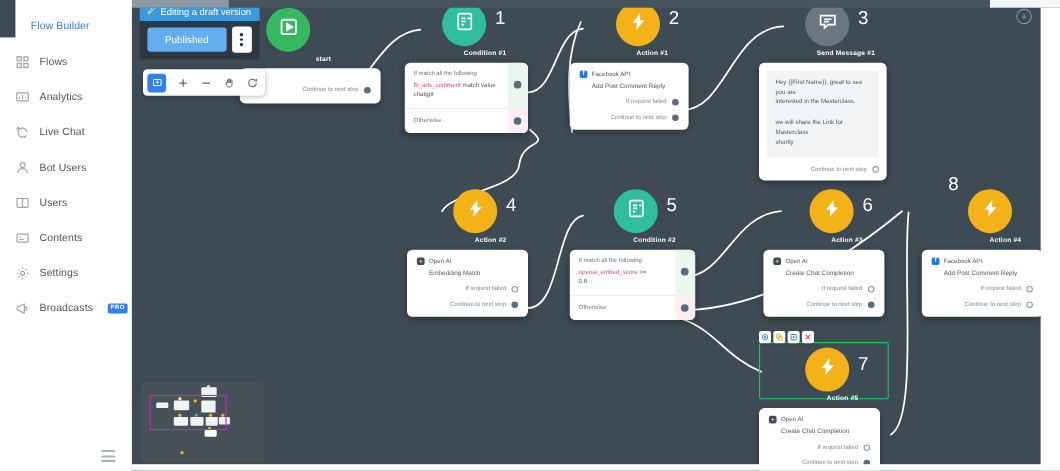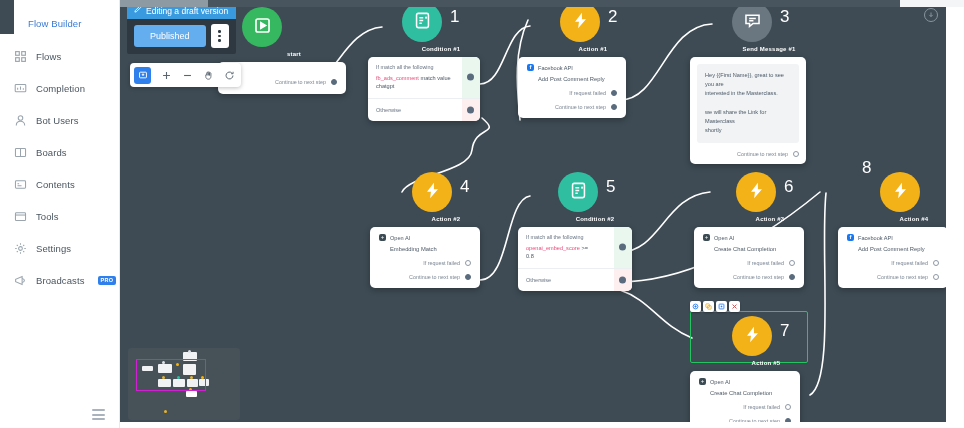--- a/index.html
+++ b/index.html
@@ -255,64 +255,64 @@
         <span class="nav-label">Flows</span>
       </div>
 
       <div class="nav-item">
         <span class="ico">
           <svg viewBox="0 0 16 16" fill="none" stroke="currentColor" stroke-width="1.3">
               <rect x="1.5" y="3" width="13" height="9" rx="1"></rect>
               <path d="M4.5 9.5V7M8 9.5V5.5M11.5 9.5V7.8"></path>
             </svg>
         </span>
-        <span class="nav-label">Completion</span>
-      </div>
-
+        <span class="nav-label">Analytics</span>
+      </div>
+
+      <div class="nav-item">
+        <span class="ico">
+          <svg viewBox="0 0 16 16" fill="none" stroke="currentColor" stroke-width="1.3">
+              <path d="M13 8a5 5 0 1 0-2 4v2"></path>
+              <path d="M4 4L2 2.5M2 2.5V5M2 2.5h2.5"></path>
+            </svg>
+        </span>
+        <span class="nav-label">Live Chat</span>
+      </div>
 
       <div class="nav-item">
         <span class="ico">
           <svg viewBox="0 0 16 16" fill="none" stroke="currentColor" stroke-width="1.3">
               <circle cx="8" cy="5" r="2.8"></circle>
               <path d="M2.8 14c0-3 2.3-5 5.2-5s5.2 2 5.2 5"></path>
             </svg>
         </span>
         <span class="nav-label">Bot Users</span>
       </div>
 
       <div class="nav-item">
         <span class="ico">
           <svg viewBox="0 0 16 16" fill="none" stroke="currentColor" stroke-width="1.3">
               <rect x="1.8" y="3" width="12.4" height="10" rx="1"></rect>
               <path d="M8 3v10"></path>
             </svg>
         </span>
-        <span class="nav-label">Boards</span>
+        <span class="nav-label">Users</span>
       </div>
 
 
       <div class="nav-item">
         <span class="ico">
           <svg viewBox="0 0 16 16" fill="none" stroke="currentColor" stroke-width="1.3">
               <rect x="1.8" y="3.5" width="12.4" height="9" rx="1"></rect>
               <path d="M4.3 7h2M4.3 9.5h5"></path>
             </svg>
         </span>
         <span class="nav-label">Contents</span>
       </div>
 
-      <div class="nav-item">
-        <span class="ico">
-          <svg viewBox="0 0 16 16" fill="none" stroke="currentColor" stroke-width="1.3">
-              <rect x="1.8" y="3.5" width="12.4" height="9.5" rx="1"></rect>
-              <path d="M1.8 6.2h12.4"></path>
-            </svg>
-        </span>
-        <span class="nav-label">Tools</span>
-      </div>
 
       <div class="nav-item">
         <span class="ico">
           <svg viewBox="0 0 16 16" fill="none" stroke="currentColor" stroke-width="1.3">
               <circle cx="8" cy="8" r="2.3"></circle>
               <path d="M8 1.5v1.8M8 12.7v1.8M1.5 8h1.8M12.7 8h1.8M3.4 3.4l1.3 1.3M11.3 11.3l1.3 1.3M12.6 3.4l-1.3 1.3M4.7 11.3l-1.3 1.3"></path>
             </svg>
         </span>
         <span class="nav-label">Settings</span>
       </div>

